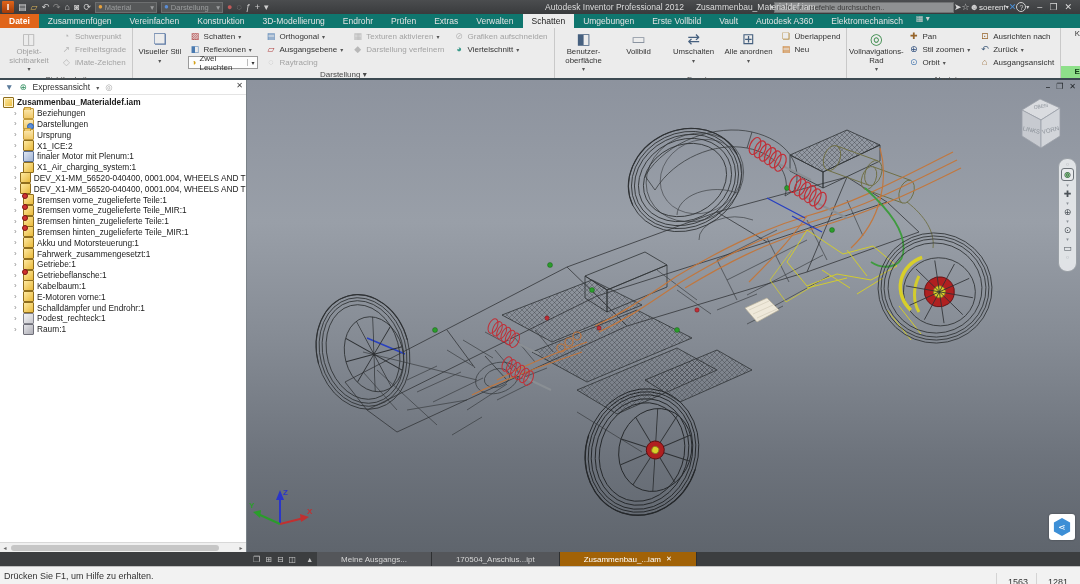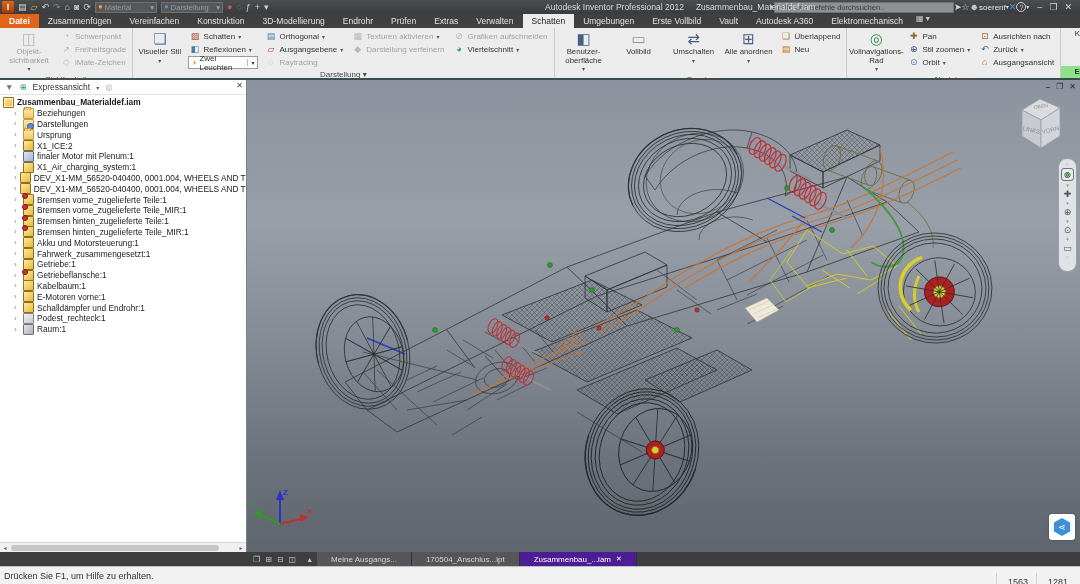--- a/index.html
+++ b/index.html
@@ -16,21 +16,21 @@
   .qcombo .cap { margin-left:auto; color:#9b9d9e; }
   .tb-title { position:absolute; left:545px; top:0; height:14px; display:flex; align-items:center; gap:12px; color:#dcdcdc; font-size:8.5px; white-space:nowrap; }
   .tb-right { margin-left:auto; display:flex; align-items:center; padding-right:4px; }
   .searchbox { width:180px; height:11px; background:#8f9192; color:#3c3c3c; font-size:7.5px; display:flex; align-items:center; padding:0 3px; border:1px solid #707273; }
   .person-ic { color:#cfcfcf; font-size:9px; }
   .blue-x { color:#4a90d9; font-weight:bold; font-size:9px; }
   .qmark { width:10px; height:10px; border-radius:50%; border:1px solid #cfcfcf; color:#cfcfcf; font-size:7px; text-align:center; line-height:9px; }
   .winbtns { display:flex; gap:7px; margin-left:8px; color:#dcdcdc; font-size:9px; padding-right:4px; }
 
   
-  .tabstrip { height:14px; background:#404040; display:flex; align-items:flex-start; font-size:8.5px; color:#e2e2e2; flex:none; }
+  .tabstrip { height:14px; background:#0f766e; display:flex; align-items:flex-start; font-size:8.5px; color:#e2e2e2; flex:none; }
   .rtab { padding:2px 9px; cursor:pointer; white-space:nowrap; }
   .rtab.file { background:#e0651a; color:#fff; font-weight:bold; }
   .rtab.active { background:#ececec; color:#222; }
   .rtab-extra { margin-left:4px; color:#cfcfcf; font-size:8px; padding-bottom:2px; }
 
   
   .ribbon { height:52px; background:#ececec; display:flex; flex:none; border-bottom:2px solid #3c4a52; }
   .rpanel { display:flex; flex-direction:column; border-right:1px solid #c9c9c9; }
   .rpanel-body { flex:1; display:flex; align-items:flex-start; padding:2px 4px 0 4px; gap:5px; }
   .rpanel-name { height:12px; font-size:8px; color:#4a4a4a; text-align:center; line-height:12px; white-space:nowrap; padding:0 6px; }
@@ -91,22 +91,22 @@
   .navbar .nico { font-size:9px; color:#4b5258; line-height:10px; cursor:pointer; }
   .navbar .ndot { font-size:5px; color:#8a9096; line-height:4px; }
   .navbar .nwheel { width:13px; height:13px; border-radius:3px; background:radial-gradient(circle at 50% 55%, #7ec47e 0 3px, #e8eaec 3px); border:1px solid #6c7278; font-size:8px; text-align:center; line-height:12px; color:#3a4046; }
   .share-btn { position:absolute; right:5px; bottom:12px; width:26px; height:26px; background:#fff; border-radius:3px; display:flex; align-items:center; justify-content:center; box-shadow:0 0 2px rgba(0,0,0,0.4); cursor:pointer; }
   .share-hex { width:18px; height:18px; background:#3d8fd6; clip-path:polygon(50% 0,95% 25%,95% 75%,50% 100%,5% 75%,5% 25%); display:flex; align-items:center; justify-content:center; color:#fff; font-size:9px; }
 
   
   .tabbar { height:14px; background:#3c3e40; flex:none; display:flex; align-items:stretch; font-size:8px; color:#d6d6d6; padding-left:247px; position:relative; }
   .tb-icons { display:flex; align-items:center; gap:5px; padding:0 6px; color:#c9c9c9; font-size:8px; }
   .tb-up { color:#c9c9c9; font-size:7px; padding:0 4px; align-self:center; }
-  .dtab { display:flex; align-items:center; gap:5px; padding:0 14px; background:#54565a; border-right:1px solid #2e3032; white-space:nowrap; cursor:pointer; }
-  .dtab.active { background:#4c1d95; color:#fff; }
+  .dtab { display:flex; align-items:center; gap:5px; padding:0 24px; background:#54565a; border-right:1px solid #2e3032; white-space:nowrap; cursor:pointer; }
+  .dtab.active { background:#a16207; color:#fff; }
   .dtab .dx { font-size:7px; }
 
   
   .statusbar { height:18px; background:#f2f2f2; border-top:1px solid #c0c0c0; flex:none; display:flex; align-items:center; font-size:9px; color:#333; padding:0 4px; }
   .sb-right { margin-left:auto; display:flex; height:100%; align-items:center; }
   .sb-cell { min-width:40px; text-align:right; padding:0 8px; border-left:1px solid #d4d4d4; height:100%; display:flex; align-items:center; justify-content:flex-end;margin-top:12px; }
 </style>
 </head>
 <body>
 

